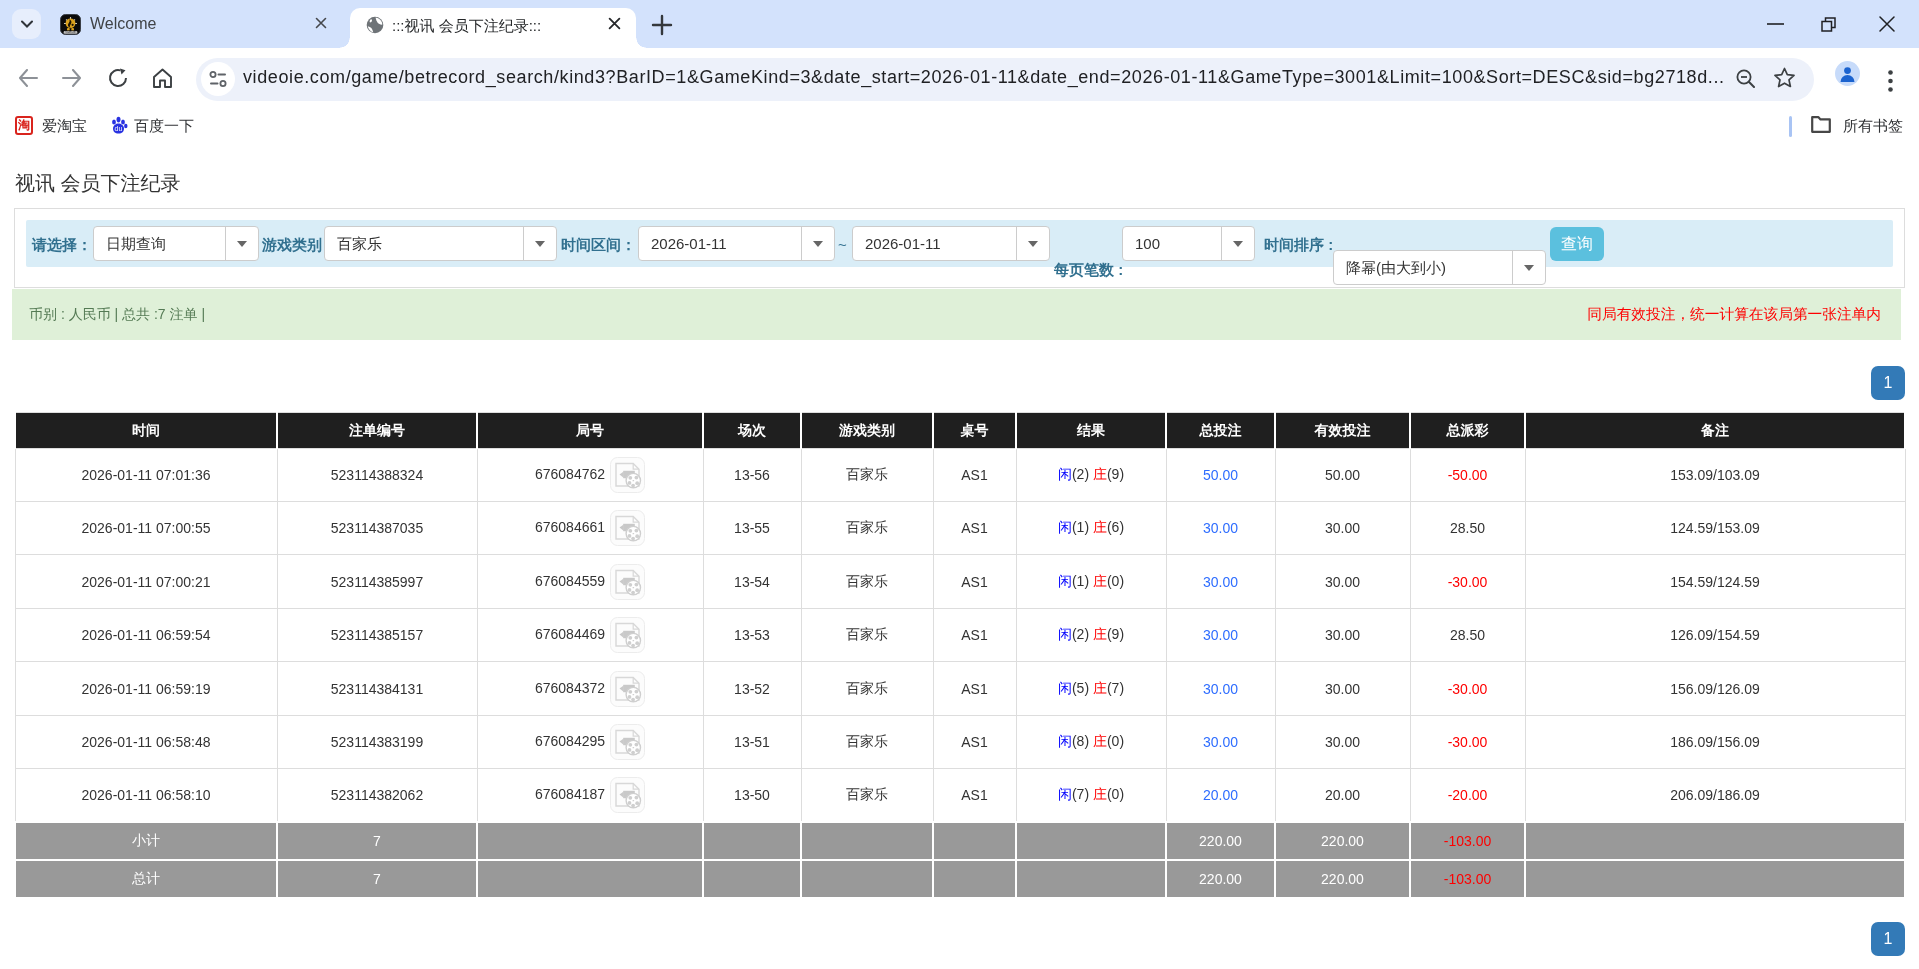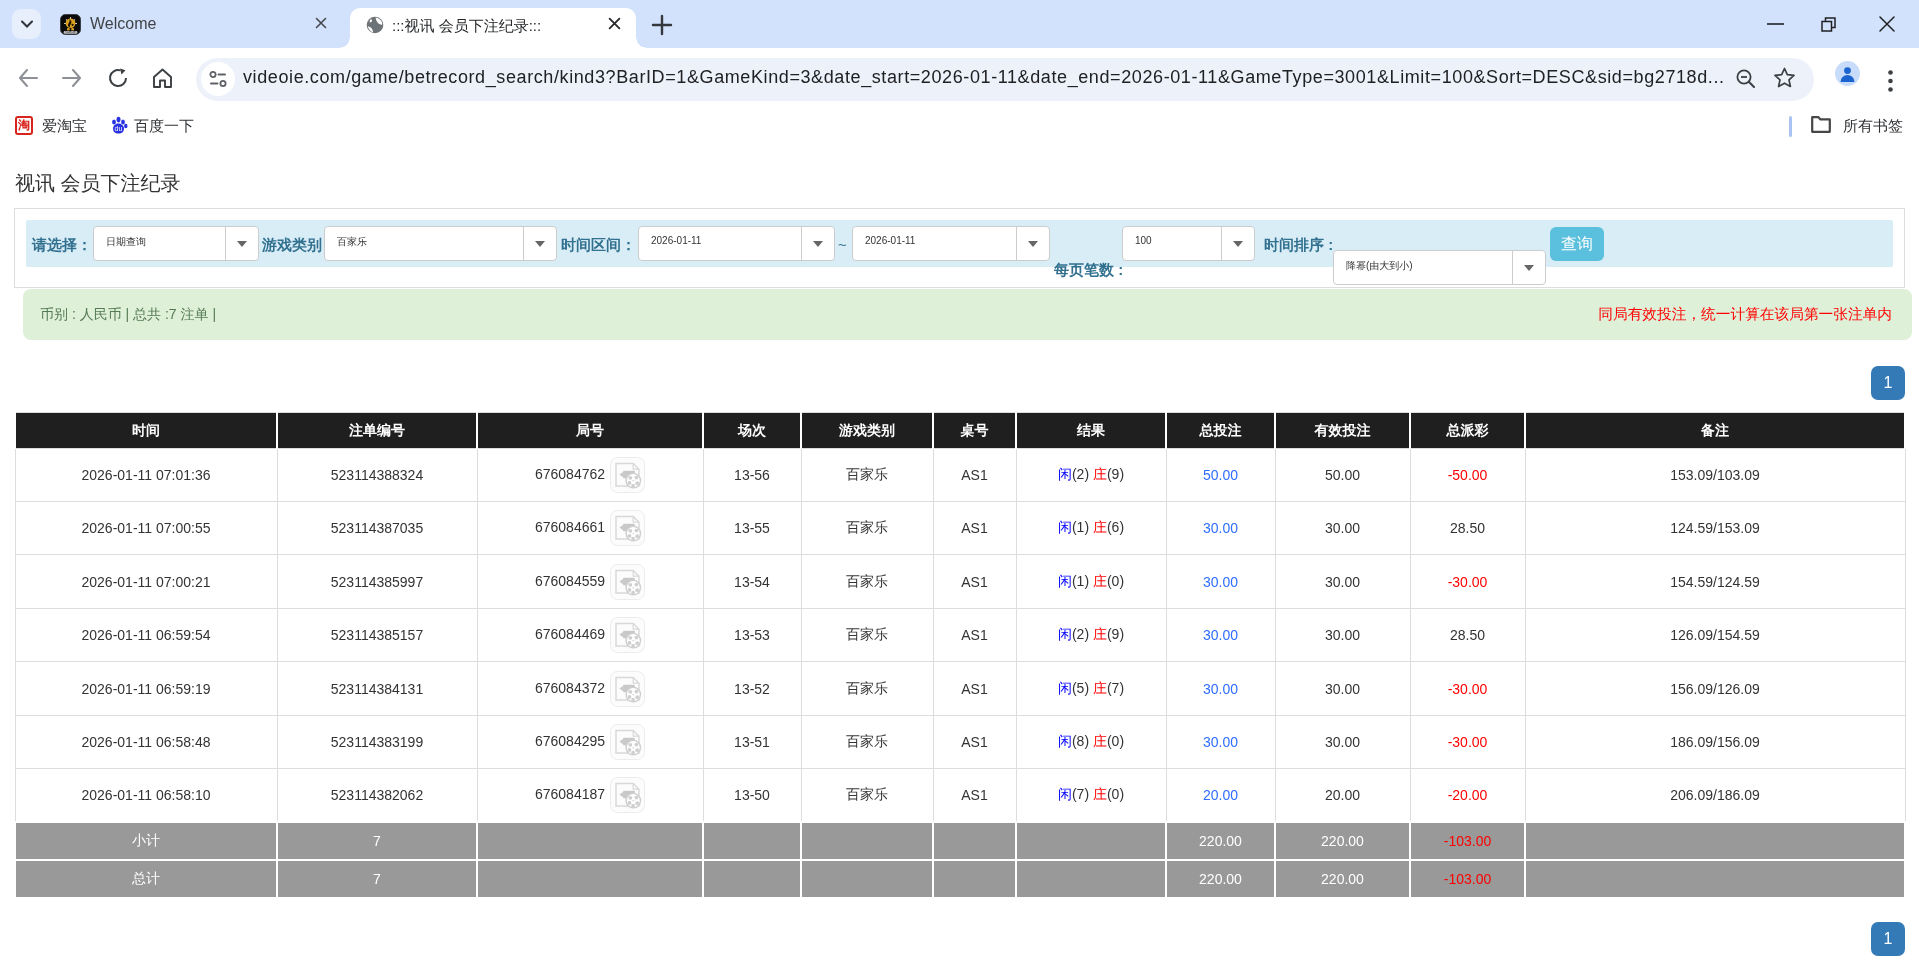--- a/index.html
+++ b/index.html
@@ -44,25 +44,25 @@
 #bkr .tx { position:absolute; left:54px; top:12px; }
 #bkr svg { position:absolute; left:22px; top:11px; }
 
 
 #page { position:absolute; left:0; top:146px; width:1919px; height:823px; background:#fff; }
 h1.title { position:absolute; left:15px; top:24px; font-size:20px; font-weight:400; color:#333; }
 #fpanel { position:absolute; left:14px; top:62px; width:1891px; height:80px; background:#fff; border:1px solid #ddd; border-radius:0; }
 #fbar { position:absolute; left:11px; top:11px; width:1867px; height:47px; background:#d9edf7; border-radius:2px; }
 .flbl { position:absolute; top:16px; font-size:15px; font-weight:bold; color:#31708f; white-space:nowrap; }
 .sel { position:absolute; top:6px; height:35px; background:#fff; border:1px solid #ccc; border-radius:4px; }
-.sel .st { position:absolute; left:12px; top:8px; font-size:10px; color:#333; white-space:nowrap; }
+.sel .st { position:absolute; left:12px; top:8px; font-size:15px; color:#333; white-space:nowrap; }
 .sel .sa { position:absolute; right:0; top:0; width:33px; height:33px; border-left:1px solid #ccc; }
 .sel .sa i { position:absolute; left:11px; top:14px; width:0; height:0; border:5px solid transparent; border-top:6px solid #666; }
 #qbtn { position:absolute; left:1524px; top:7px; width:54px; height:34px; background:#5bc0de; border-radius:6px; color:#fff; font-size:16px; text-align:center; line-height:34px; }
-#galert { position:absolute; left:23px; top:143px; width:1889px; height:51px; background:#dff0d8; border-radius:8px; font-size:14px; color:#547a54; }
+#galert { position:absolute; left:12px; top:143px; width:1889px; height:51px; background:#dff0d8; border-radius:0; font-size:14px; color:#547a54; }
 #galert .lft { position:absolute; left:17px; top:17px; }
 #galert .rgt { position:absolute; right:20px; top:16px; color:#fe0000; font-size:14.7px; }
 .pgbtn { position:absolute; left:1871px; width:34px; height:34px; background:#337ab7; border-radius:7px; color:#fff; font-size:16px; text-align:center; line-height:34px; }
 
 
 #btable { position:absolute; left:14px; top:266px; width:1891px; border-collapse:collapse; table-layout:fixed; font-size:14px; }
 #btable th { background:#1f1f1f; color:#fff; font-weight:bold; height:36px; border:2px solid #fff; border-top:1px solid #ddd; border-bottom:0; text-align:center; }
 #btable td { height:53px; border:1px solid #ddd; text-align:center; color:#333; background:#fff; }
 #btable tr.ft td { background:#999; color:#fff; border:2px solid #fff; height:38px; }
 #btable tr.ft td.red { color:#fe0000; }

